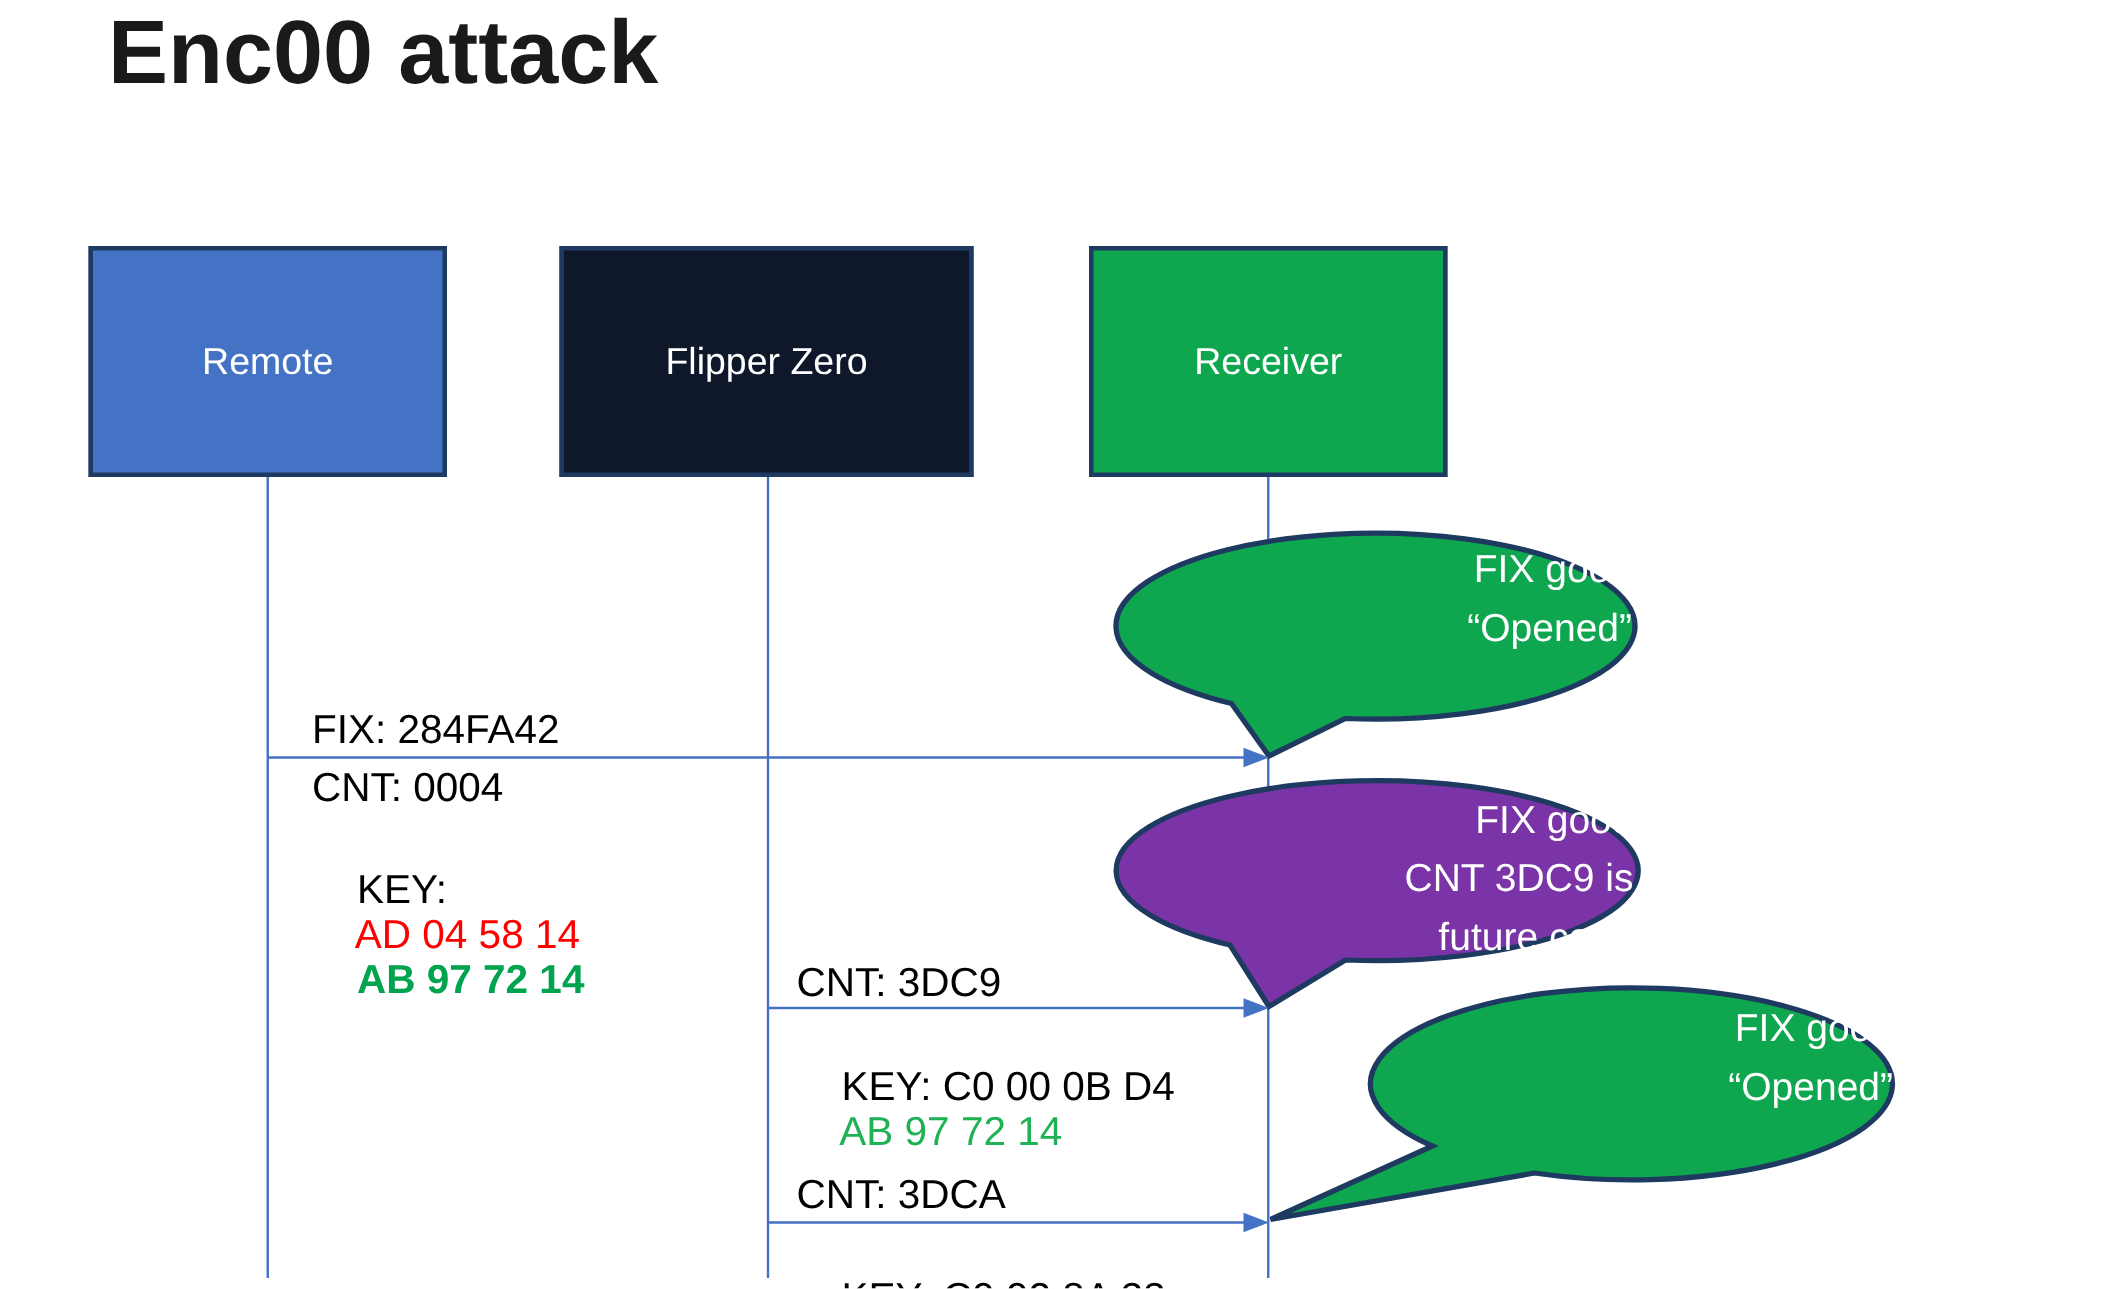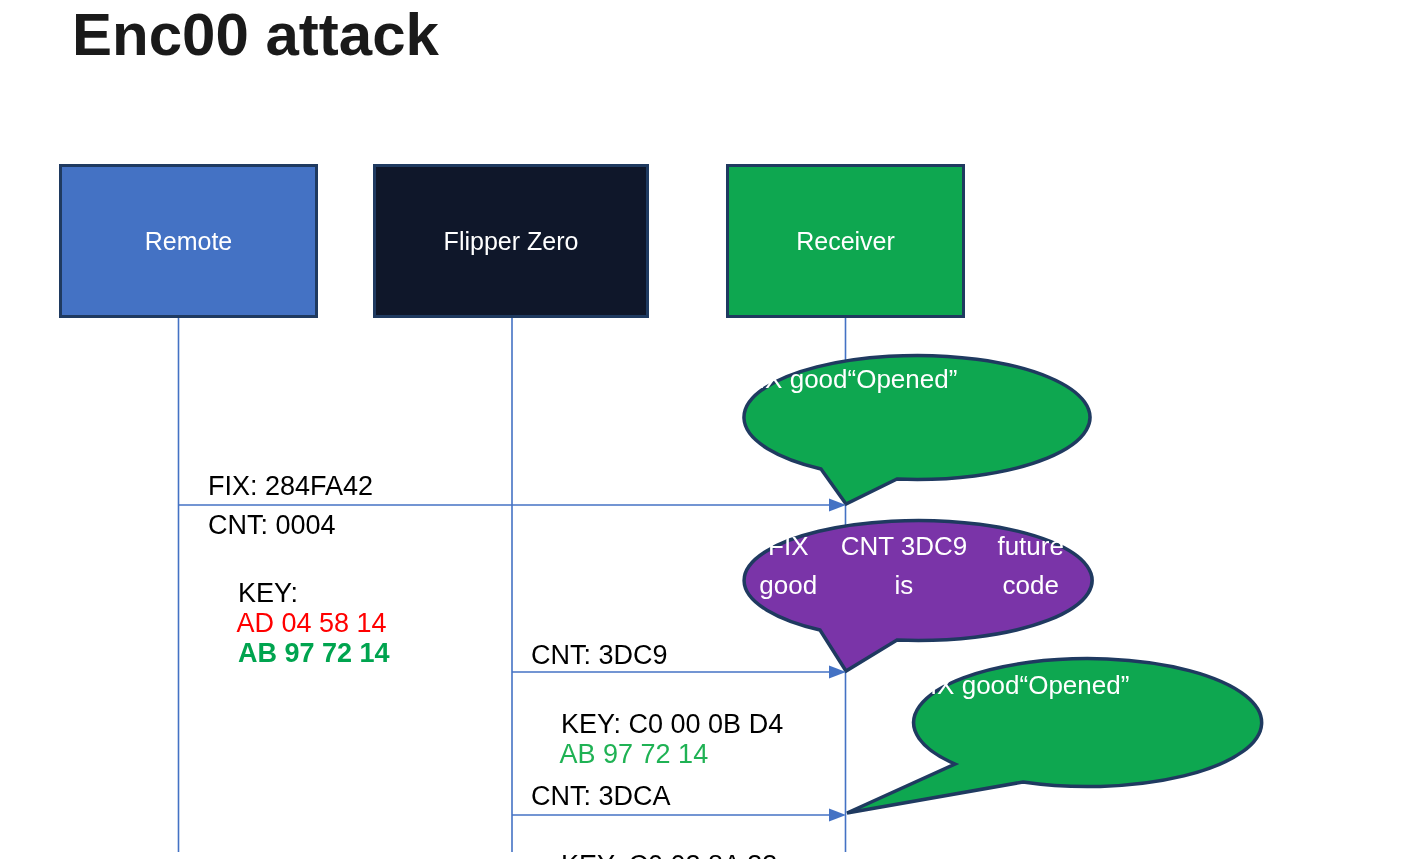--- a/index.html
+++ b/index.html
@@ -19,21 +19,21 @@
   .actor{
     position:absolute;top:164px;height:154px;box-sizing:border-box;
     border:3px solid var(--outline,#1F3A60);
     display:flex;align-items:center;justify-content:center;
   }
   .actor-label{color:#ffffff;font-size:25px;}
   .msg{
     position:absolute;font-size:27px;color:#000;white-space:pre;line-height:30px;margin-left:16px;
   }
   .callout-text{
-    position:absolute;display:flex;flex-direction:row;align-items:flex-end;
+    position:absolute;display:flex;flex-direction:column;align-items:flex-end;
     color:#ffffff;font-size:26px;line-height:39px;text-align:center;
   }
 </style>
 </head>
 <body>
 
 <div class="canvas">
 
   <h1 class="slide-title">Enc00 attack</h1>
 
@@ -50,21 +50,21 @@
     <line class="connector" x1="178.5" y1="505" x2="831" y2="505"></line>
     <polygon class="head" points="846,505 829,498.5 829,511.5"></polygon>
 
     <line class="connector" x1="512" y1="672" x2="831" y2="672"></line>
     <polygon class="head" points="846,672 829,665.5 829,678.5"></polygon>
 
     <line class="connector" x1="512" y1="815" x2="831" y2="815"></line>
     <polygon class="head" points="846,815 829,808.5 829,821.5"></polygon>
   </svg>
 
-  <div class="actor" style="left: 59px; width: 259px; background: rgb(68, 114, 196);">
+  <div class="actor" style="left: 59px; width: 239px; background: rgb(68, 114, 196);">
     <span class="actor-label">Remote</span>
   </div>
   <div class="actor" style="left: 373px; width: 276px; background: #0f172a;">
     <span class="actor-label">Flipper Zero</span>
   </div>
   <div class="actor" style="left: 726px; width: 239px; background: rgb(14, 167, 80);">
     <span class="actor-label">Receiver</span>
   </div>
 
   <div class="msg" style="left:192px;top:471px">FIX: 284FA42</div>

